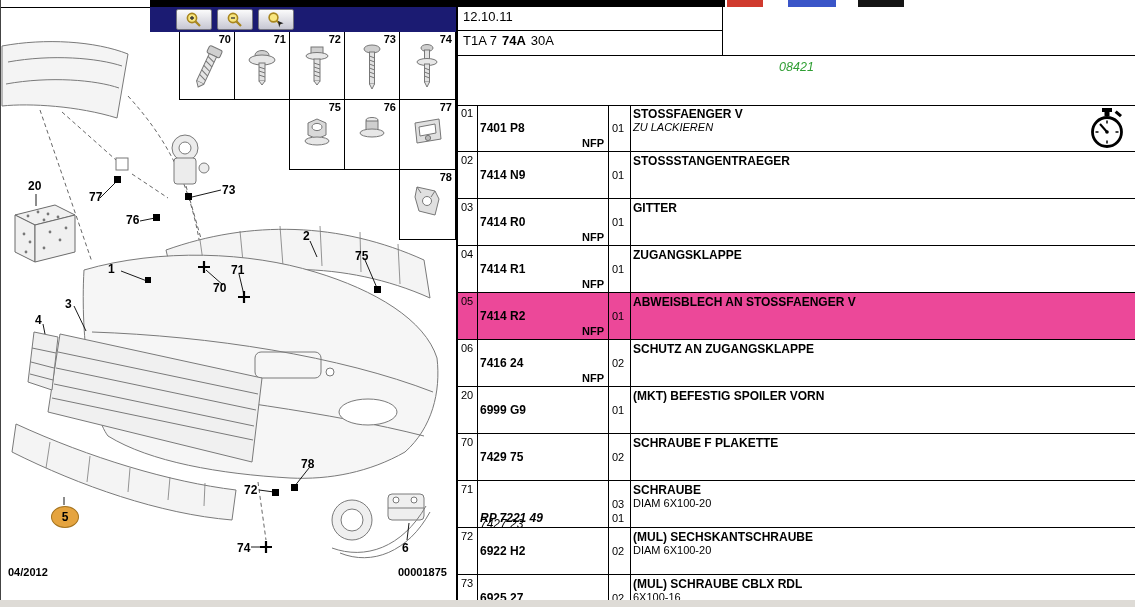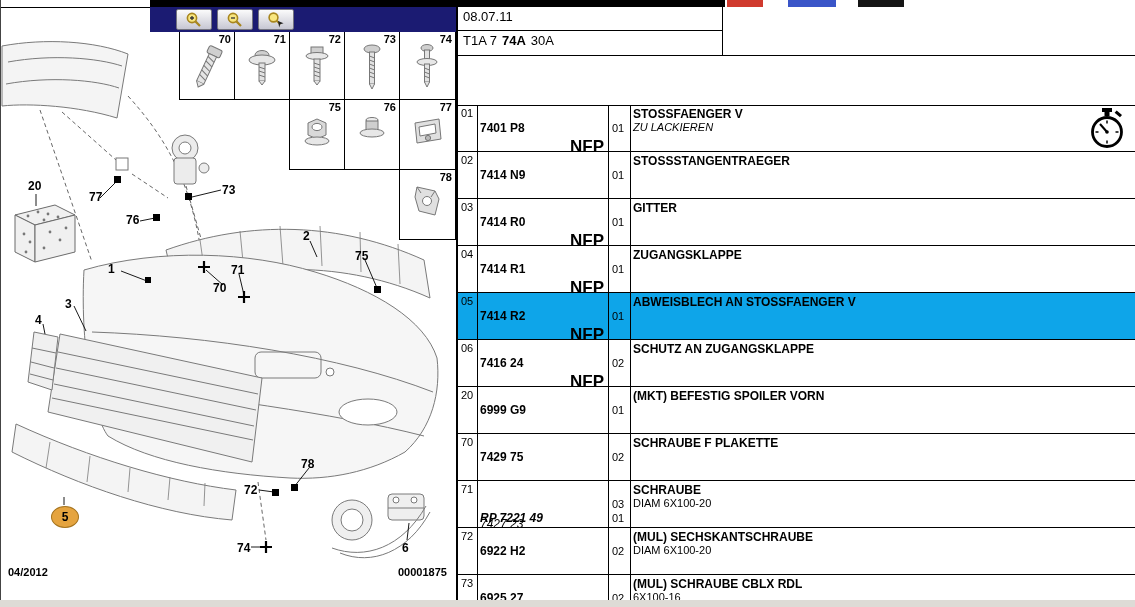--- a/index.html
+++ b/index.html
@@ -46,28 +46,28 @@
   #hdr-code span{margin-right:5px;}
   #hdr-title{left:264px;top:0;width:413px;height:54px;display:flex;align-items:center;
              justify-content:center;font-size:15.5px;font-weight:700;letter-spacing:.4px;}
   #subtitle{left:0;top:58px;width:677px;text-align:center;color:#2f9e33;
             font-style:italic;font-size:12.5px;line-height:1.55;}
 
   
   #ptable{left:0;top:105px;width:677px;height:502px;overflow:hidden;position:absolute;}
   .vline{position:absolute;top:0;height:502px;width:1px;background:#000;z-index:4;}
   .trow{position:relative;height:47px;box-sizing:border-box;border-bottom:1px solid #000;background:#fff;}
-  .trow.highlight{background:#0ea5e9;}
+  .trow.highlight{background:#ec4899;}
   .c-ref {position:absolute;left:3px;top:2px;font-size:11px;}
   .c-part{position:absolute;left:22px;top:16px;font-size:12px;font-weight:700;}
   .c-part.it{font-weight:400;font-style:italic;margin-top:20px;}
   .c-part2{position:absolute;left:22px;top:30px;width:126px;text-align:left;
            font-size:12px;font-weight:700;font-style:italic;}
   .c-note{position:absolute;left:22px;top:32px;width:124px;text-align:right;
-          font-size:17px;font-weight:700;}
+          font-size:11px;font-weight:700;}
   .c-qty {position:absolute;left:154px;top:17px;font-size:11px;}
   .c-qty2{position:absolute;left:154px;top:31px;font-size:11px;}
   .c-desc{position:absolute;left:175px;top:2px;font-size:12px;font-weight:700;}
   .c-desc2{position:absolute;left:175px;top:16px;font-size:11px;}
   .c-desc2.it{font-style:italic;}
   .row-icon{position:absolute;right:8px;top:2px;width:40px;height:42px;}
 </style>
 </head>
 <body>
 
@@ -334,29 +334,30 @@
   <span class="callout" style="left:402px;top:541px">6</span>
 
   <span class="dfoot" style="left:8px;top:566px">04/2012</span>
   <span class="dfoot" style="left:398px;top:566px">00001875</span>
 </div>
 
 <div class="abs" id="sep"></div>
 
 <div class="abs" id="right">
 
-  <div class="abs" id="hdr-date">08.07.11</div>
+  <div class="abs" id="hdr-date">12.10.11</div>
   <div class="abs" id="hdr-code">
     <span>T1A 7</span><span style="font-weight:700">74A</span><span>30A</span>
   </div>
   <div class="abs hline" style="left:0;top:30px;width:264px;height:1px"></div>
   <div class="abs hline" style="left:264px;top:0;width:1px;height:55px"></div>
   <div class="abs hline" style="left:0;top:55px;width:677px;height:1px"></div>
 
   <div class="abs" id="subtitle">
+    <div>08421</div>
   </div>
   <div class="abs hline" style="left:0;top:105px;width:677px;height:1px"></div>
 
   <div id="ptable">
     <div class="vline" style="left:19px"></div>
     <div class="vline" style="left:150px"></div>
     <div class="vline" style="left:172px"></div>
 
     <div class="trow">
       <span class="c-ref">01</span>

